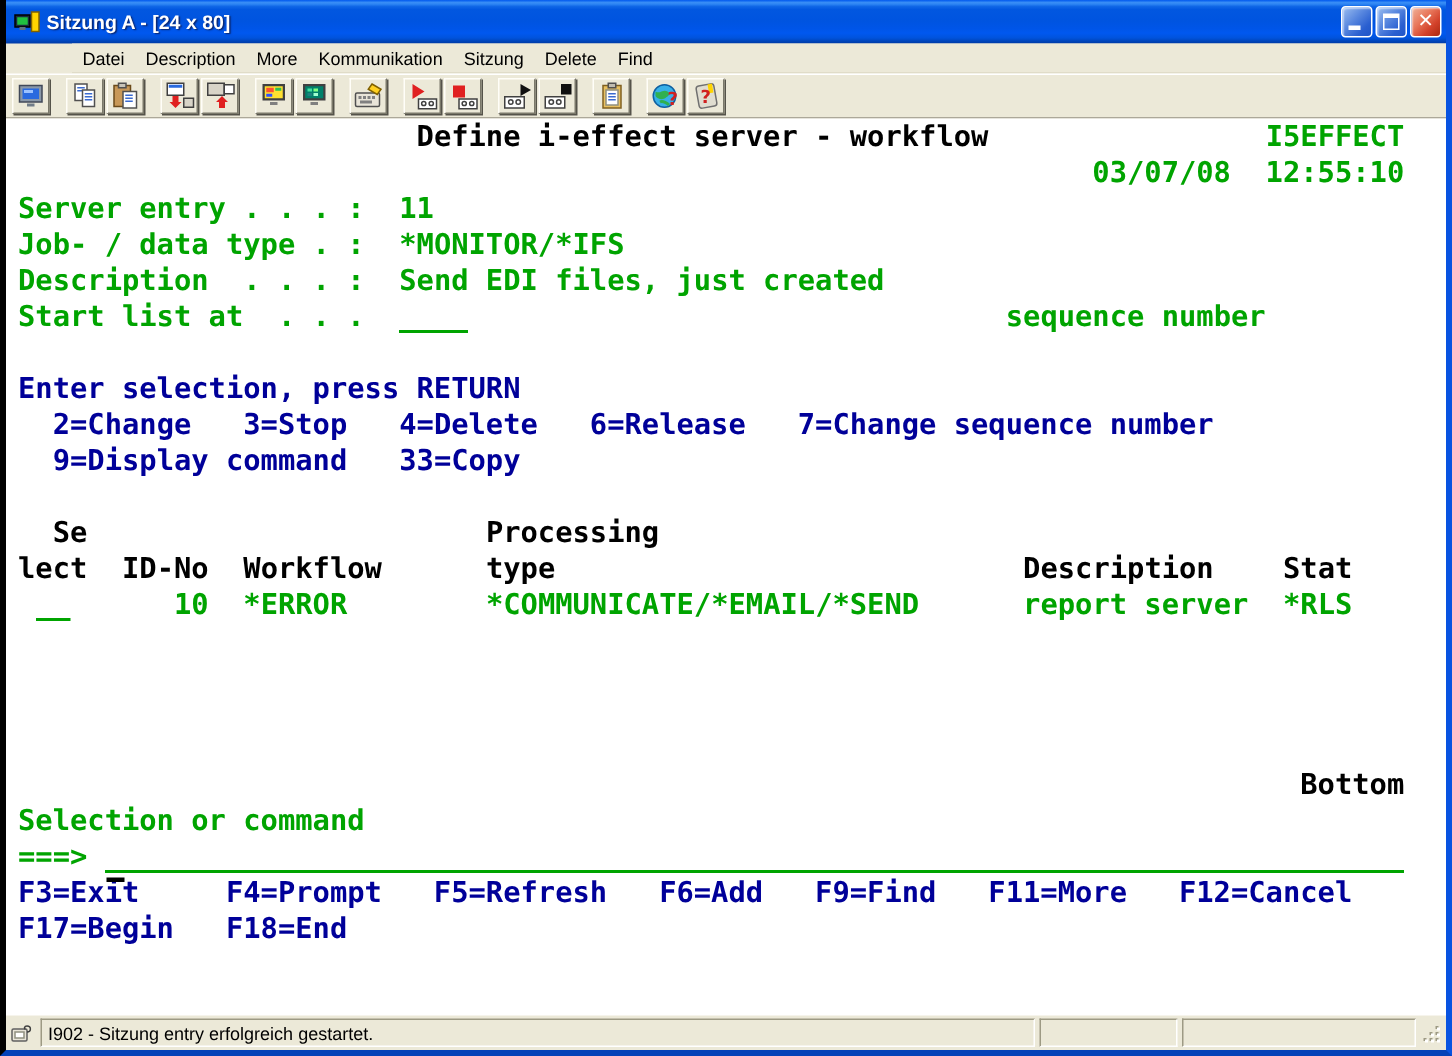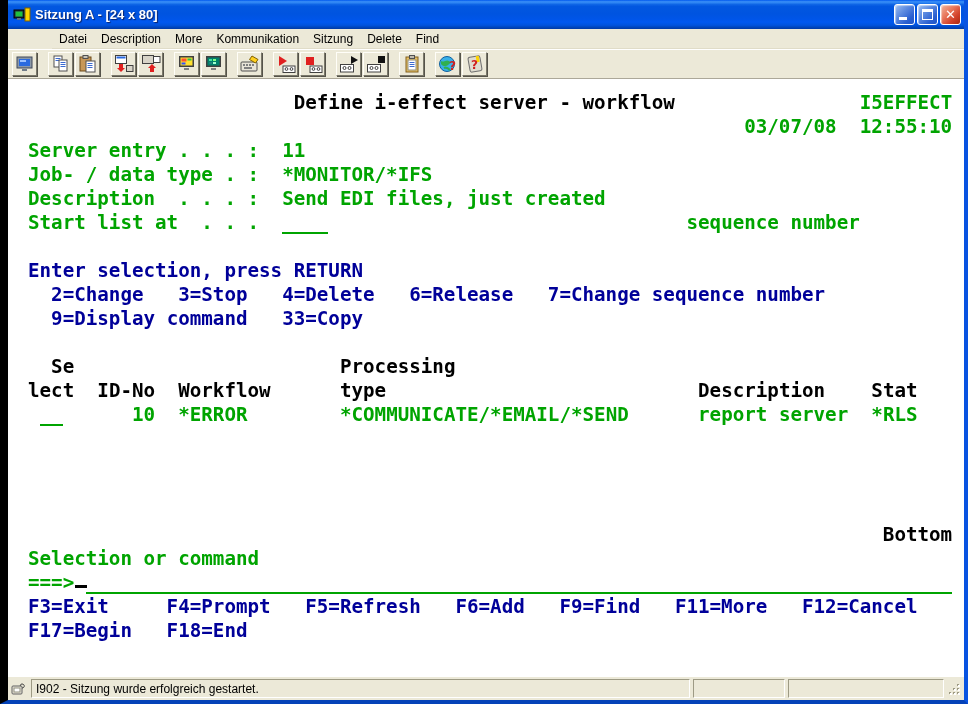--- a/index.html
+++ b/index.html
@@ -1,19 +1,19 @@
 <!DOCTYPE html>
 <html><head>
 <meta charset="utf-8">
 <style>
   html,body{margin:0;padding:0;background:#3a6ea5;}
   *{box-sizing:border-box;}
   .window{
     width:968px;height:704px;
-    border-left:8px solid #000000;border-right:4px solid #0853e1;border-bottom:4px solid #0442b8;
+    border-left:4px solid #000000;border-right:4px solid #0853e1;border-bottom:4px solid #0442b8;
     background:#ece9d8;display:flex;flex-direction:column;
     font-family:"Liberation Sans",sans-serif;
     position:relative;overflow:hidden;
   }
   
   .titlebar{
     height:29px;flex:0 0 29px;display:flex;align-items:center;padding:0 3px 0 5px;
     background:linear-gradient(180deg,#0058ee 0%,#3a8ff6 6%,#2a82f2 10%,#0f66e6 15%,#0257e0 22%,#0054e0 48%,#0055e8 66%,#0058f0 76%,#0053dd 87%,#0042b4 96%,#0039a6 100%);
   }
   .title-icon{width:18px;height:18px;margin-right:4px;flex:0 0 auto;}
@@ -41,21 +41,21 @@
   }
   .tgroup{display:flex;gap:2px;margin-right:11px;}
   .tbtn{
     width:25px;height:24px;background:#ece9d8;padding:0;display:flex;align-items:center;justify-content:center;
     border:1px solid;border-color:#fffef8 #7a786a #7a786a #fffef8;box-shadow:1px 1px 0 #55534a;cursor:default;
   }
   .tbtn svg{width:20px;height:20px;display:block;}
   
   .terminal{flex:1 1 auto;background:#fff;position:relative;overflow:hidden;}
   .terminal pre{
-    margin:12px;padding:0 0 0 8px;
+    margin:0;padding:0 0 0 8px;
     font-family:"DejaVu Sans Mono",monospace;font-weight:bold;font-size:19.2px;line-height:24px;
     color:#000;
   }
   .trow{height:24px;white-space:pre;}
   .g{color:#00a400;}
   .b{color:#000099;}
   .k{color:#000000;}
   .fld{box-shadow:inset 0 -2px 0 #00a400;}
   .cursor{position:absolute;left:67px;top:506px;width:12px;height:3px;background:#000;}
   
@@ -296,21 +296,21 @@
 
   <div class="statusbar">
     <span class="sb-icon">
       <svg viewBox="0 0 18 18">
           <rect x="2" y="6" width="10" height="8" rx="1" fill="#e8e4d8" stroke="#606060"></rect>
           <rect x="4" y="8" width="6" height="4" fill="#fff" stroke="#909080"></rect>
           <path d="M12 8 c3 0 3 -4 0 -4 c-2 0 -2 2 -1 2" stroke="#404040" fill="none"></path>
         </svg>
     </span>
     <div class="sb-panel sb-msg">
-      <span>I902 - Sitzung wurde erfolgreich gestartet.</span>
+      <span>I902 - Sitzung entry erfolgreich gestartet.</span>
     </div>
     <div class="sb-panel sb-p2"></div>
     <div class="sb-panel sb-p3"></div>
     <span class="grip">
       <svg viewBox="0 0 15 19">
           <g fill="#9d9a84">
             <rect x="10" y="13" width="2" height="2"></rect>
             <rect x="10" y="9" width="2" height="2"></rect>
             <rect x="10" y="5" width="2" height="2"></rect>
             <rect x="6" y="13" width="2" height="2"></rect>

